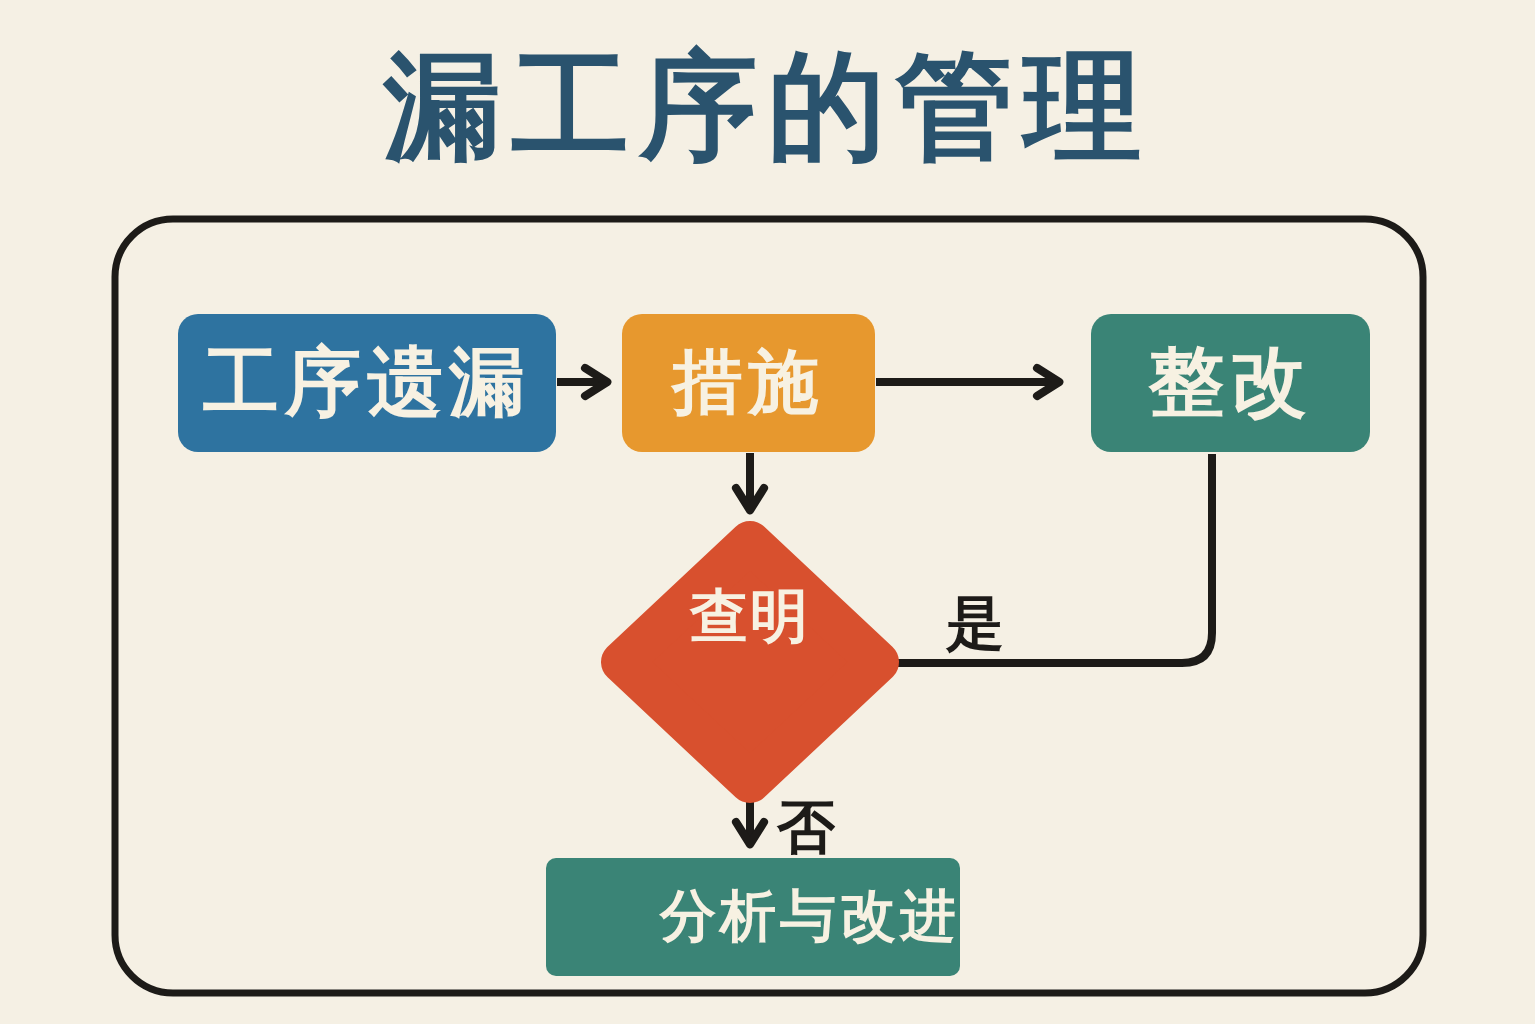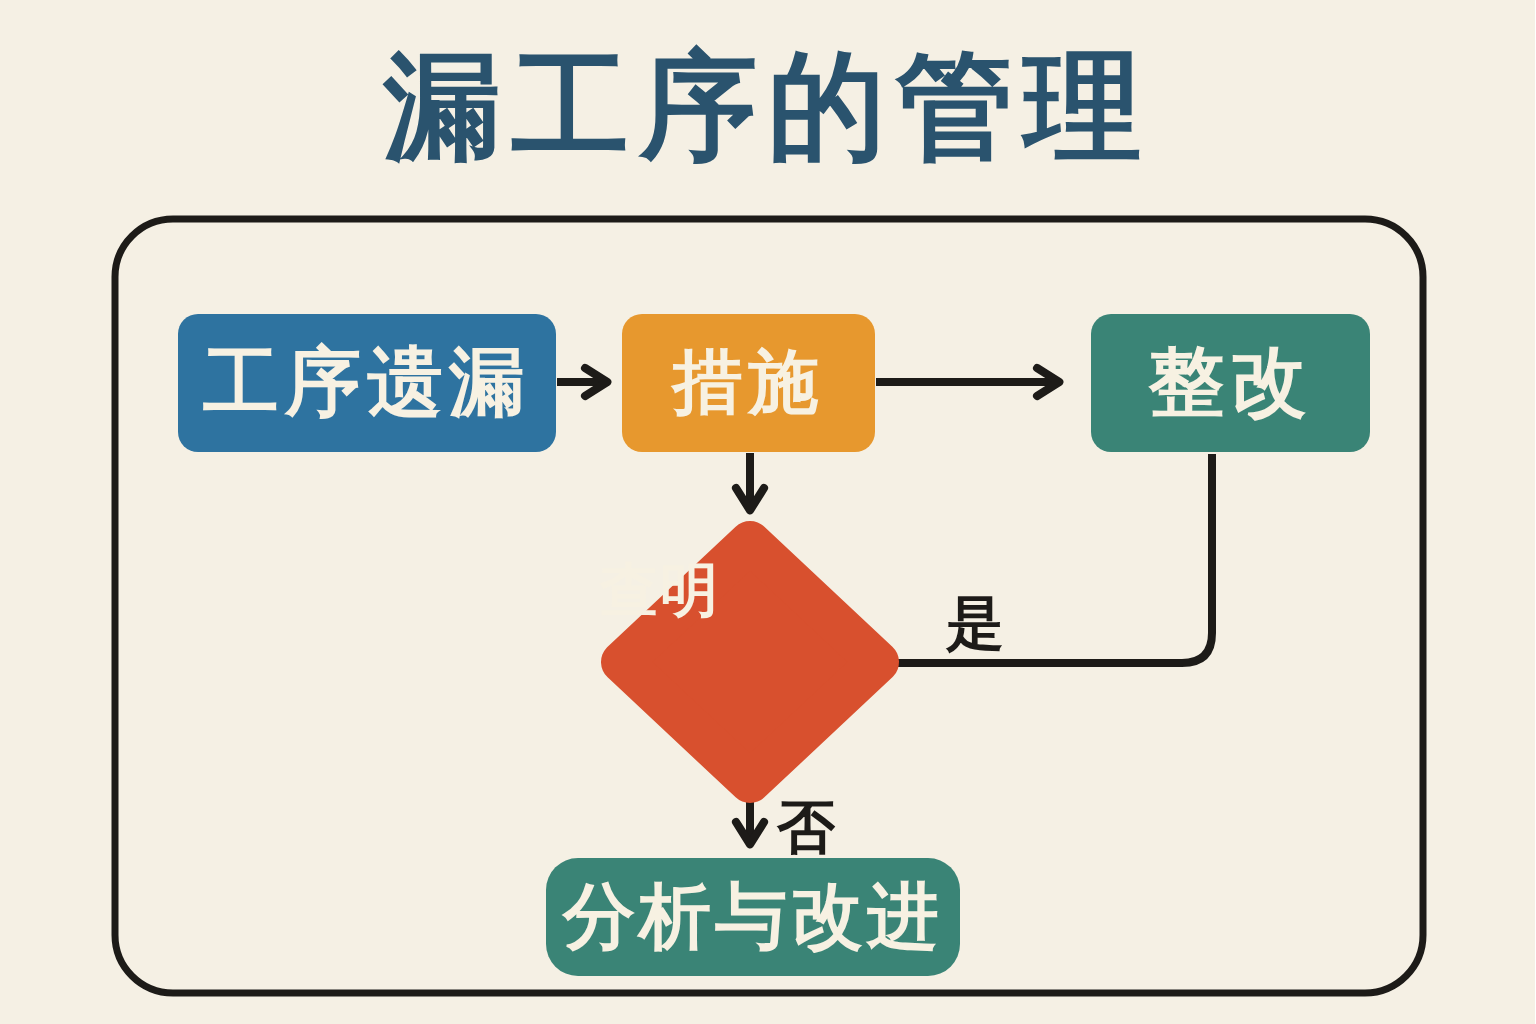--- a/index.html
+++ b/index.html
@@ -51,26 +51,28 @@
     font-size: 70px; letter-spacing: 6px;
   }
   .node-rectification {
     left: 1076px; top: 314px; width: 279px; height: 138px;
     background: #3a8476;
     font-size: 76px; letter-spacing: 6px; margin-left: 15px;
   }
   .node-analysis {
     left: 546px; top: 858px; width: 414px; height: 118px;
     background: #3a8476;
-    font-size: 72px; letter-spacing: 4px;
-    border-radius: 32px;
+    font-size: 56px; letter-spacing: 4px;
+    border-radius: 10px;
+    justify-content: flex-end;
   }
   .diamond-label {
     position: absolute;
-    left: 600px; top: 552px; width: 300px;
+    left: 600px; top: 578px; width: 300px;
+    text-align: center;
     font-size: 58px;
     font-weight: 800;
     color: #f7f1e2;
     line-height: 1.33;
     letter-spacing: 2px;
   }
   .edge-label {
     position: absolute;
     font-size: 58px;
     font-weight: 800;

